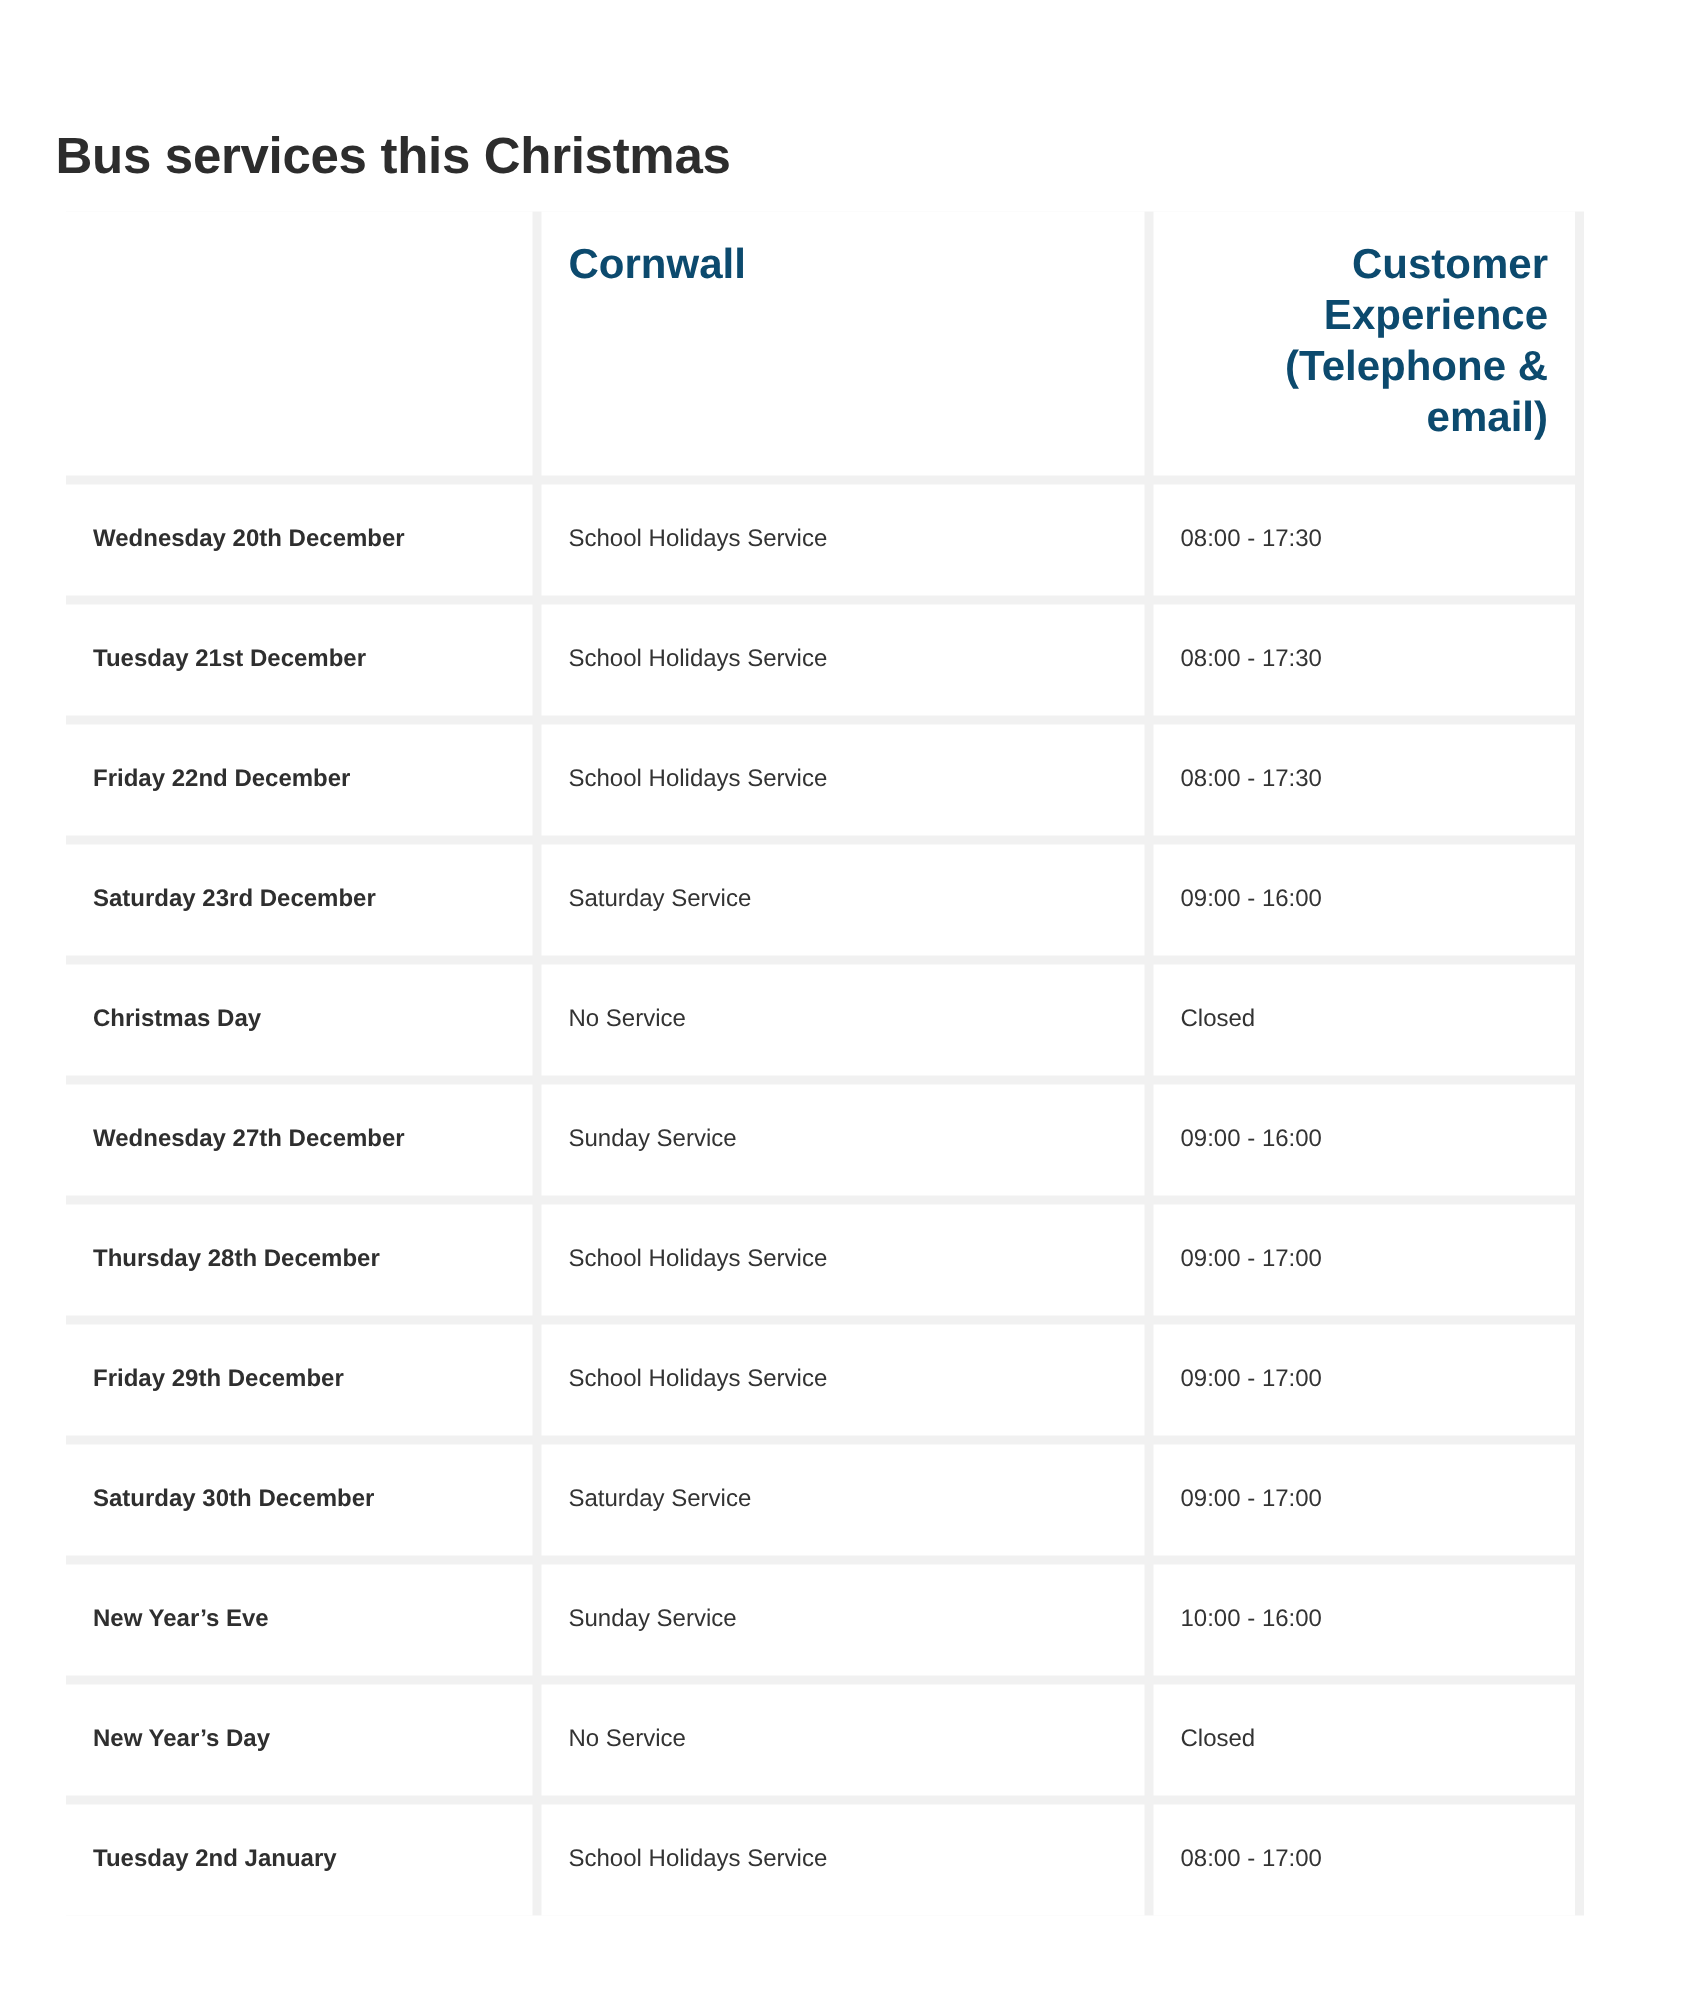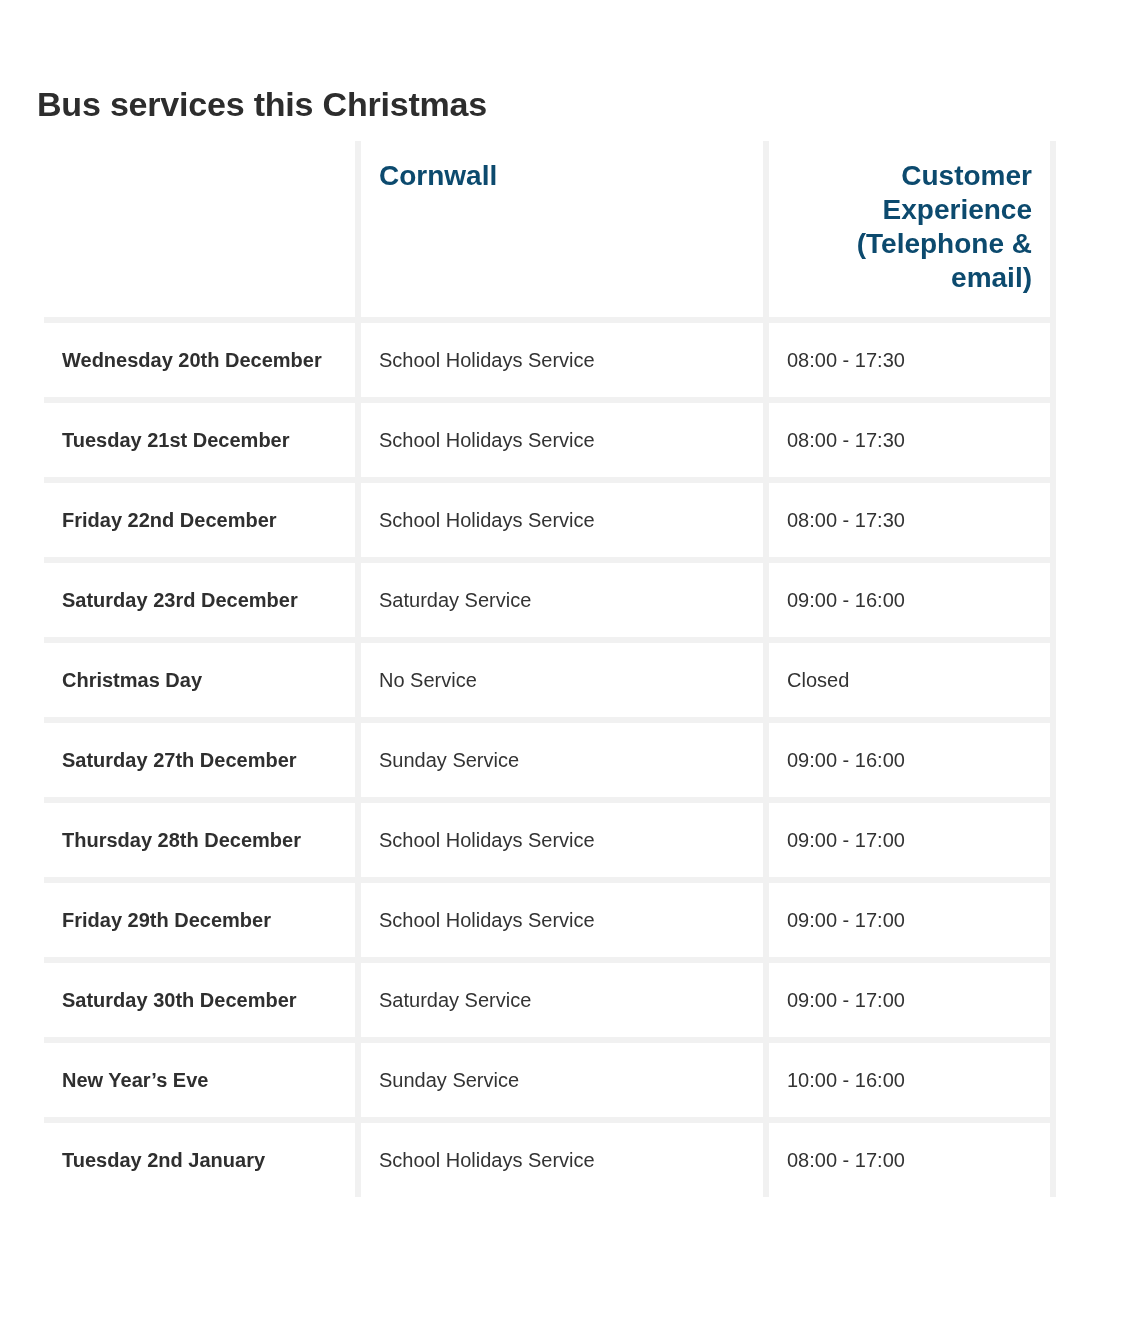--- a/index.html
+++ b/index.html
@@ -58,21 +58,21 @@
   table.schedule col.c-day  { width: 311px; }
   table.schedule col.c-mid  { width: 402px; }
   table.schedule col.c-cx   { width: 281px; }
 
   table.schedule th,
   table.schedule td {
     background: #ffffff;
     vertical-align: top;
     padding: 20px 18px 20px 18px;
     text-align: left;
-    font-size: 20px;
+    font-size: 16px;
     line-height: 34px;
     color: #333333;
     font-weight: 400;
     border: 0;
   }
 
   
   table.schedule thead th {
     height: 60px;
     padding-top: 18px;
@@ -142,21 +142,21 @@
             <td class="day-cell">Saturday 23rd December</td>
             <td>Saturday Service</td>
             <td>09:00 - 16:00</td>
           </tr>
           <tr>
             <td class="day-cell">Christmas Day</td>
             <td>No Service</td>
             <td>Closed</td>
           </tr>
           <tr>
-            <td class="day-cell">Saturday 27th December</td>
+            <td class="day-cell">Wednesday 27th December</td>
             <td>Sunday Service</td>
             <td>09:00 - 16:00</td>
           </tr>
           <tr>
             <td class="day-cell">Thursday 28th December</td>
             <td>School Holidays Service</td>
             <td>09:00 - 17:00</td>
           </tr>
           <tr>
             <td class="day-cell">Friday 29th December</td>
@@ -167,20 +167,25 @@
             <td class="day-cell">Saturday 30th December</td>
             <td>Saturday Service</td>
             <td>09:00 - 17:00</td>
           </tr>
           <tr>
             <td class="day-cell">New Year’s Eve</td>
             <td>Sunday Service</td>
             <td>10:00 - 16:00</td>
           </tr>
           <tr>
+            <td class="day-cell">New Year’s Day</td>
+            <td>No Service</td>
+            <td>Closed</td>
+          </tr>
+          <tr>
             <td class="day-cell">Tuesday 2nd January</td>
             <td>School Holidays Service</td>
             <td>08:00 - 17:00</td>
           </tr>
         </tbody>
     </table>
   </div>
 
 </div>
 

